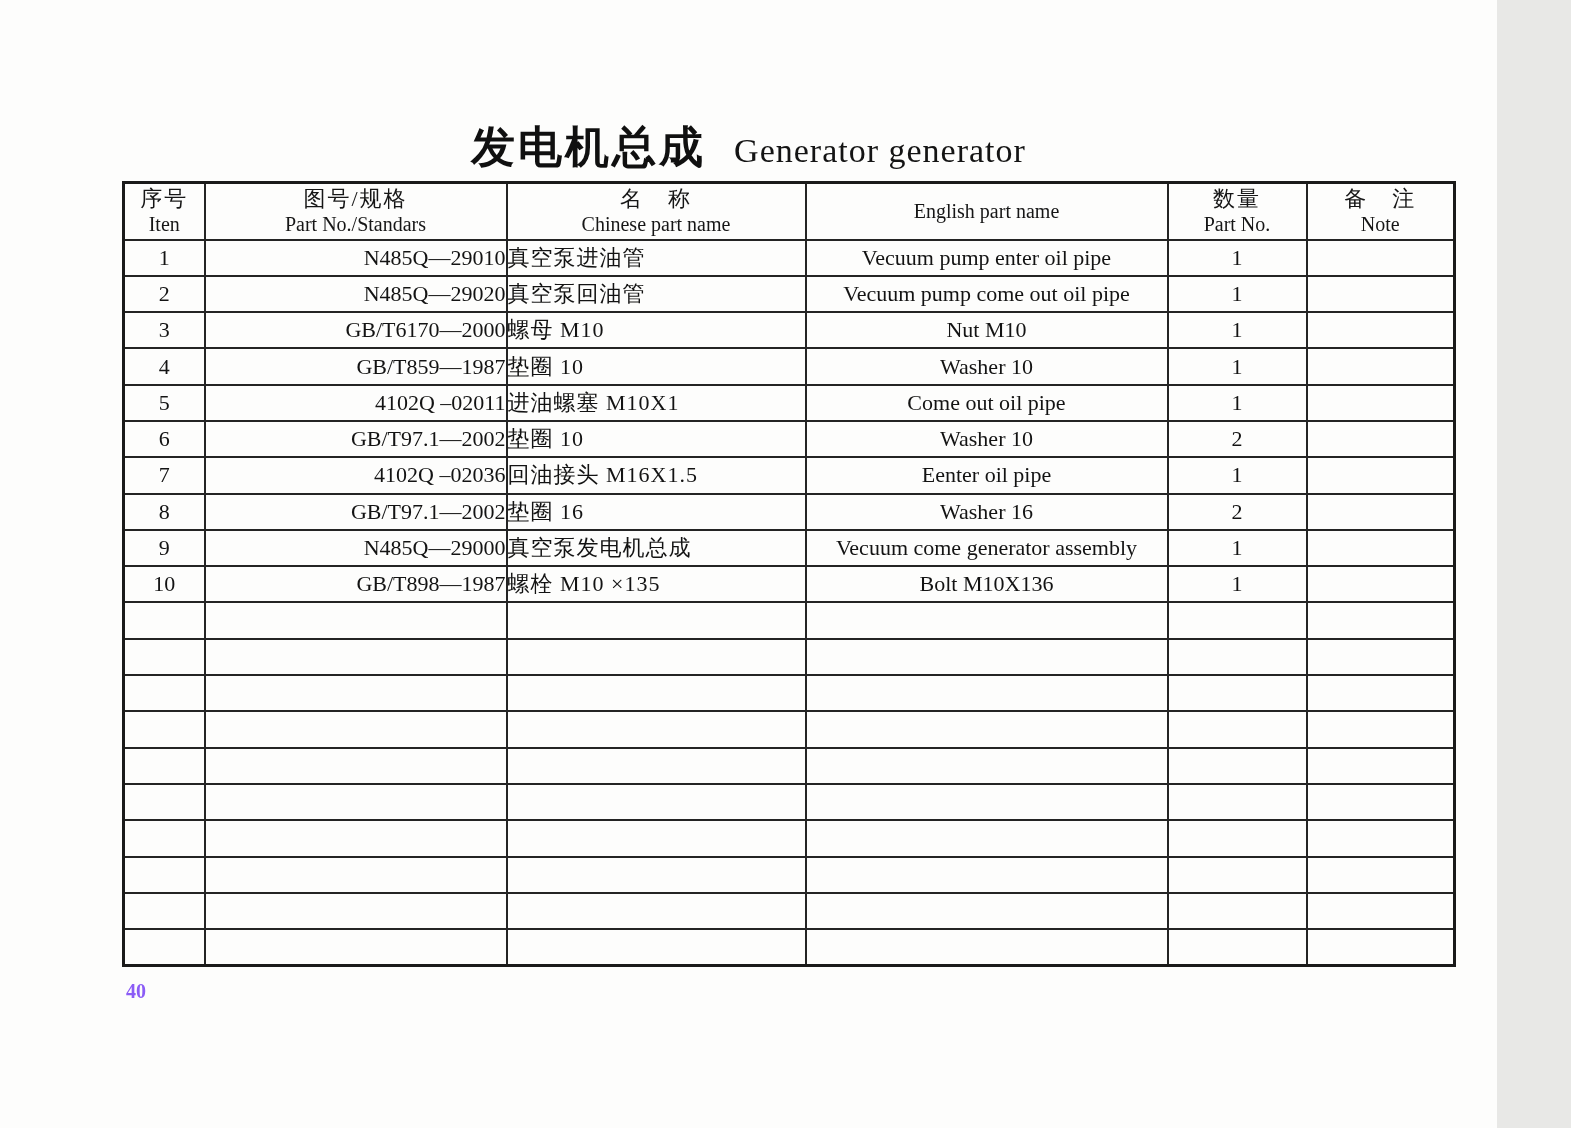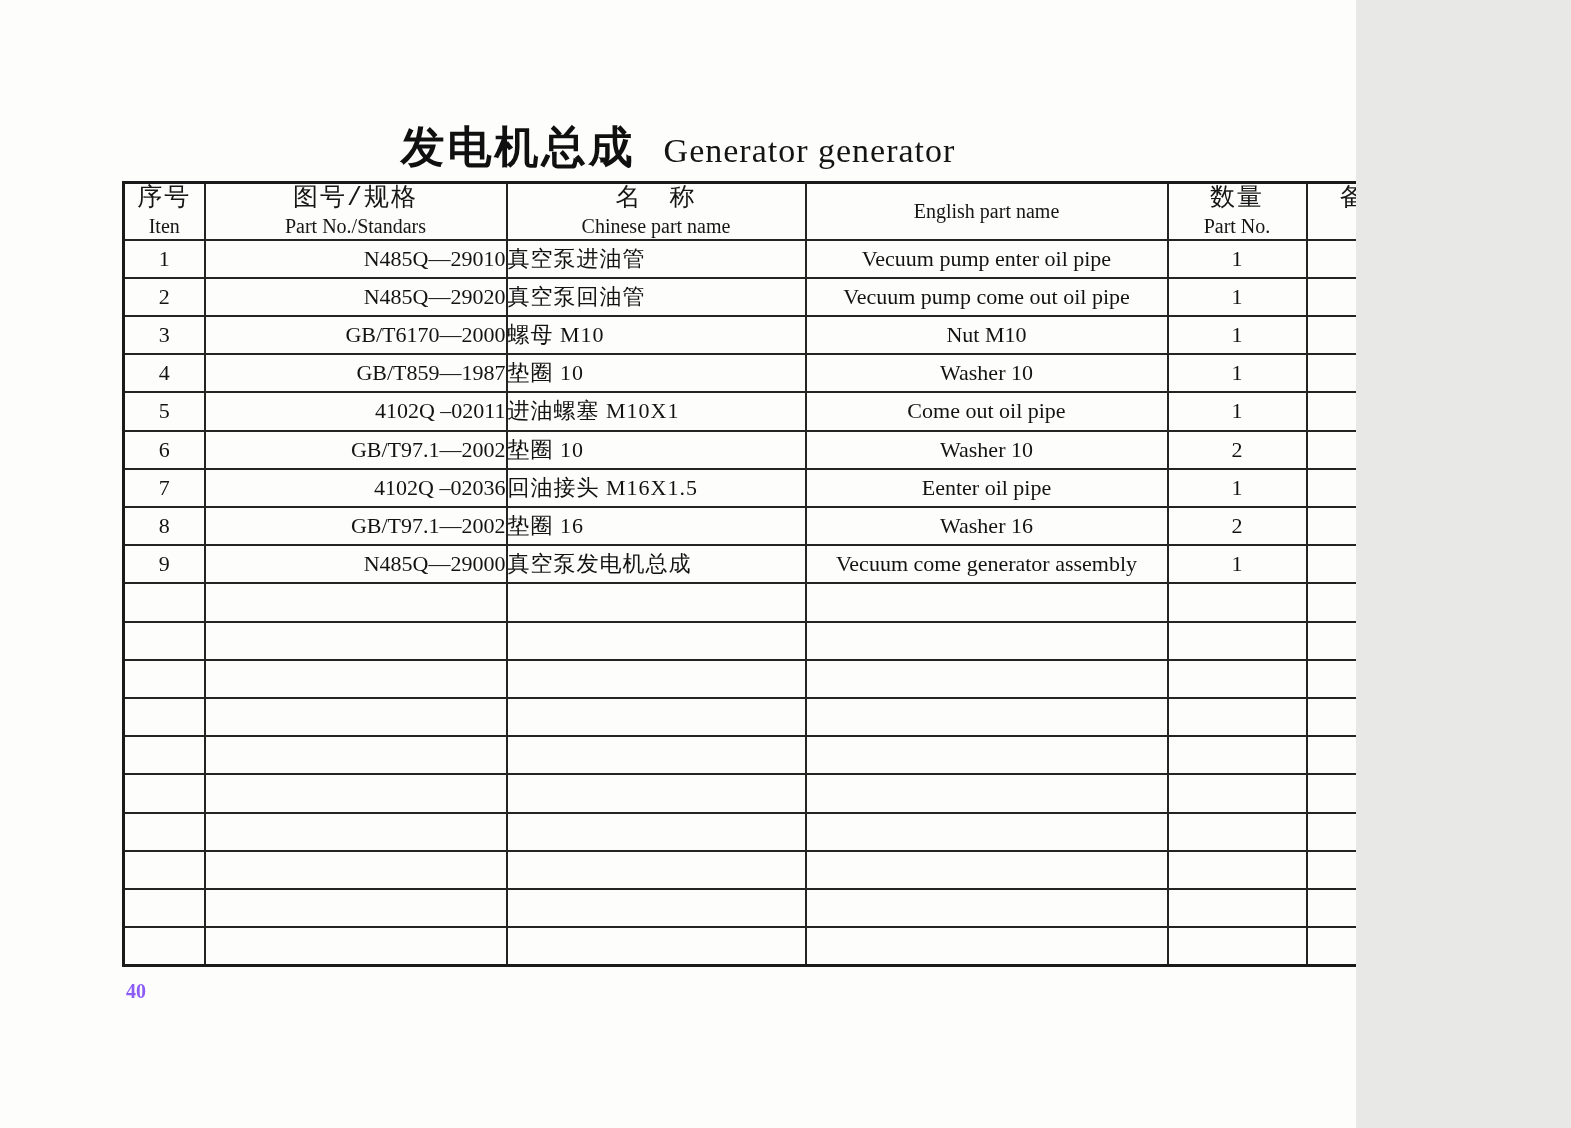--- a/index.html
+++ b/index.html
@@ -2,21 +2,21 @@
 <html><head>
 <meta charset="utf-8">
 <style>
   html, body {
     margin: 0;
     padding: 0;
     background: #e8e8e6;
   }
   .page {
     position: relative;
-    width: 1356px;
+    width: 1497px;
     height: 1128px;
     background: #fdfdfc;
     font-family: "Liberation Serif", "DejaVu Serif", serif;
     color: #161616;
     overflow: hidden;
   }
   .title {
     position: absolute;
     top: 118px;
     left: 0;
@@ -57,23 +57,22 @@
   .parts-table thead tr {
     height: 57px;
   }
   .parts-table th {
     font-weight: normal;
     text-align: center;
     vertical-align: middle;
     line-height: 1.2;
   }
   .h-zh {
-    font-size: 25px;
+    font-size: 22px;
     letter-spacing: 2px;
-    font-family: Liberation Mono, monospace;
   }
   .h-zh:empty { display: none; }
   .h-en {
     font-size: 20px;
   }
   .parts-table tbody tr {
     height: 36px;
   }
   .parts-table td {
     font-size: 22px;
@@ -209,20 +208,28 @@
         </tr>
         <tr>
           <td class="col-item">9</td>
           <td class="col-partno">N485Q—29000</td>
           <td class="col-zhname">真空泵发电机总成</td>
           <td class="col-enname">Vecuum come generator assembly</td>
           <td class="col-qty">1</td>
           <td class="col-note"></td>
         </tr>
         <tr>
+          <td class="col-item">10</td>
+          <td class="col-partno">GB/T898—1987</td>
+          <td class="col-zhname">螺栓 M10 ×135</td>
+          <td class="col-enname">Bolt M10X136</td>
+          <td class="col-qty">1</td>
+          <td class="col-note"></td>
+        </tr>
+        <tr>
           <td class="col-item"></td>
           <td class="col-partno"></td>
           <td class="col-zhname"></td>
           <td class="col-enname"></td>
           <td class="col-qty"></td>
           <td class="col-note"></td>
         </tr>
         <tr>
           <td class="col-item"></td>
           <td class="col-partno"></td>

